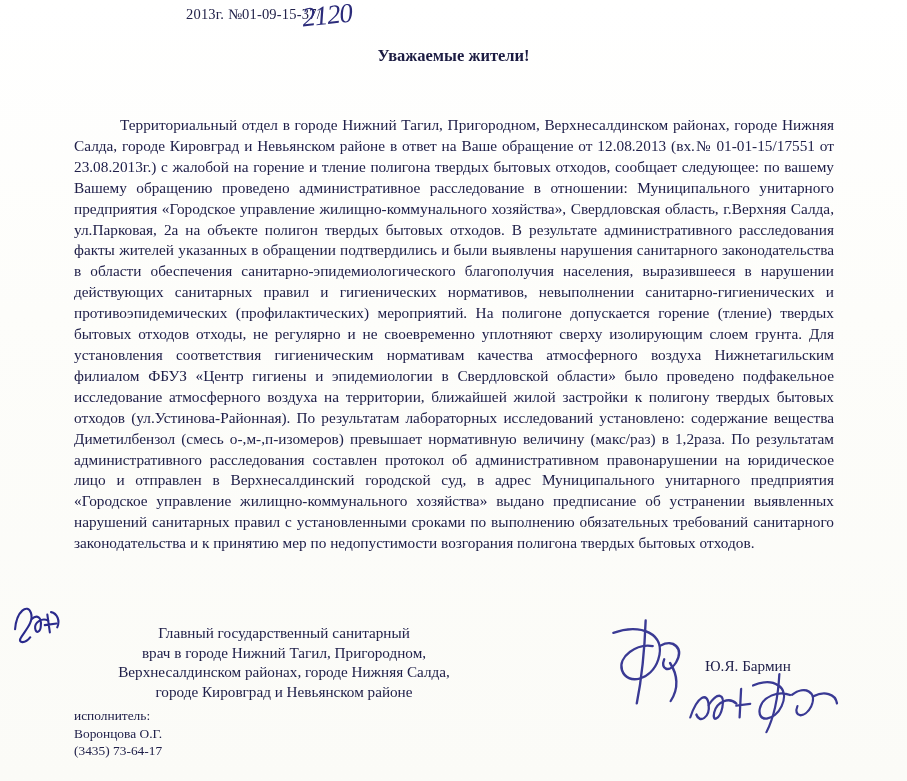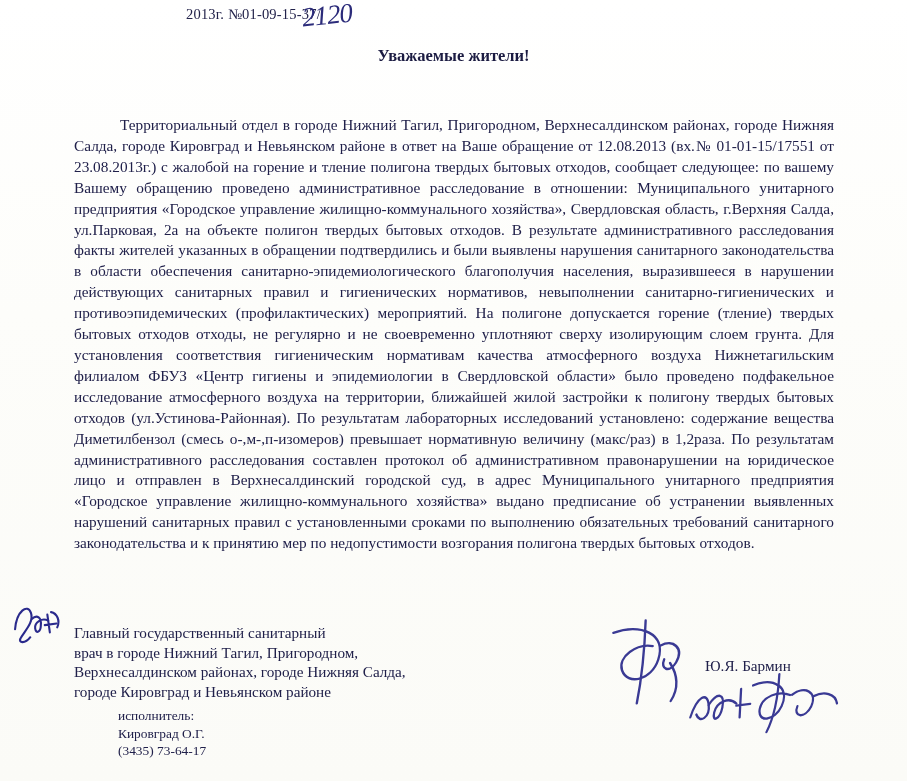--- a/index.html
+++ b/index.html
@@ -91,21 +91,20 @@
     white-space: nowrap;
     text-align: center;
   }
   .executor-block {
     position: absolute;
     top: 707px;
     left: 74px;
     font-size: 13.4px;
     line-height: 17.5px;
     color: #20204a;
-    margin-left: 44px;
   }
   
   .ink {
     position: absolute;
     color: #2a2a8c;
     font-family: "Liberation Serif", serif;
     font-style: italic;
     pointer-events: none;
   }
   .ink-left {
@@ -147,21 +146,21 @@
 
   <div class="ink ink-left">
     <svg width="60" height="48" viewBox="0 0 60 48" fill="none" stroke="#2a2a8c" stroke-width="2.1" stroke-linecap="round">
       <path d="M6 30 C10 12, 22 6, 24 16 C26 26, 14 34, 10 40 C7 44, 14 46, 20 40"></path>
       <path d="M24 22 C30 18, 34 22, 32 30 C31 36, 26 38, 26 32 C26 26, 34 22, 40 26"></path>
       <path d="M40 20 L40 38 M36 30 L48 30"></path>
       <path d="M44 18 C50 20, 52 28, 48 34"></path>
     </svg>
   </div>
 
-  <div class="signature-block" style="white-space: pre-line;">Главный государственный санитарный
+  <div class="signature-block" style="white-space: pre-line; text-align: center;">Главный государственный санитарный
 врач в городе Нижний Тагил, Пригородном,
 Верхнесалдинском районах, городе Нижняя Салда,
 городе Кировград и Невьянском районе</div>
 
   <div class="ink ink-mid">
     <svg width="110" height="92" viewBox="0 0 110 92" fill="none" stroke="#2a2a8c" stroke-width="2.4" stroke-linecap="round">
       <path d="M12 10 C38 2, 66 14, 58 40 C52 60, 28 64, 22 48 C17 34, 36 22, 52 26"></path>
       <path d="M44 0 C44 30, 42 58, 38 82"></path>
       <path d="M60 26 C72 20, 84 30, 76 44 C70 54, 60 50, 64 40"></path>
       <path d="M70 44 C78 56, 80 70, 72 82"></path>
@@ -177,17 +176,17 @@
       <path d="M54 14 L54 42 M50 30 L64 30"></path>
       <path d="M66 12 C86 6, 104 18, 96 36 C90 50, 72 50, 74 36 C76 24, 92 20, 104 26"></path>
       <path d="M92 4 C92 28, 88 48, 82 60"></path>
       <path d="M106 26 C118 18, 132 26, 126 40 C120 52, 108 48, 112 38"></path>
       <path d="M128 30 C138 26, 150 30, 152 40"></path>
     </svg>
   </div>
 
   <div class="executor-block">
     <div>исполнитель:</div>
-    <div>Кировград О.Г.</div>
+    <div>Воронцова О.Г.</div>
     <div>(3435) 73-64-17</div>
   </div>
 
 </div>
 
 </body></html>

